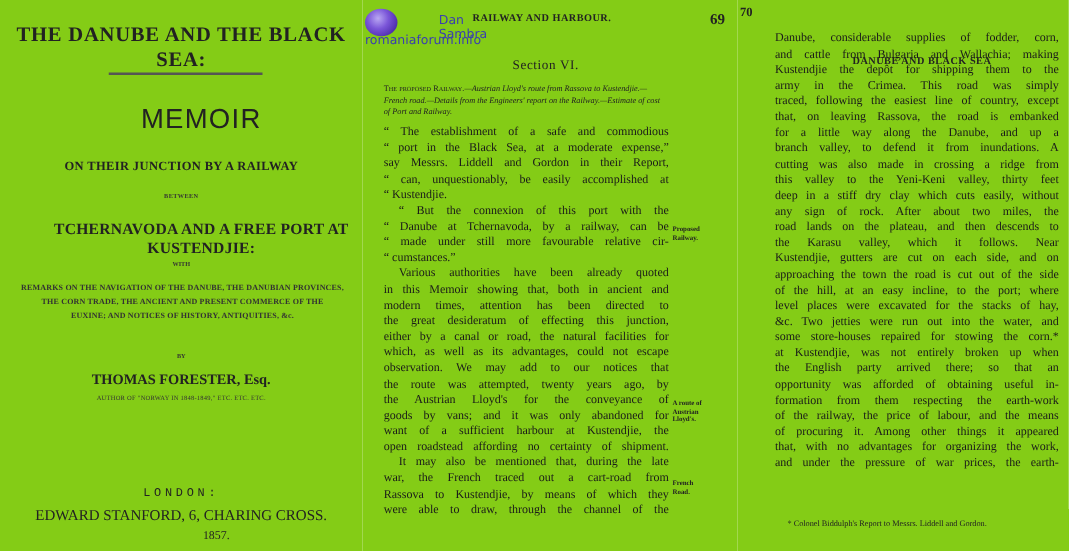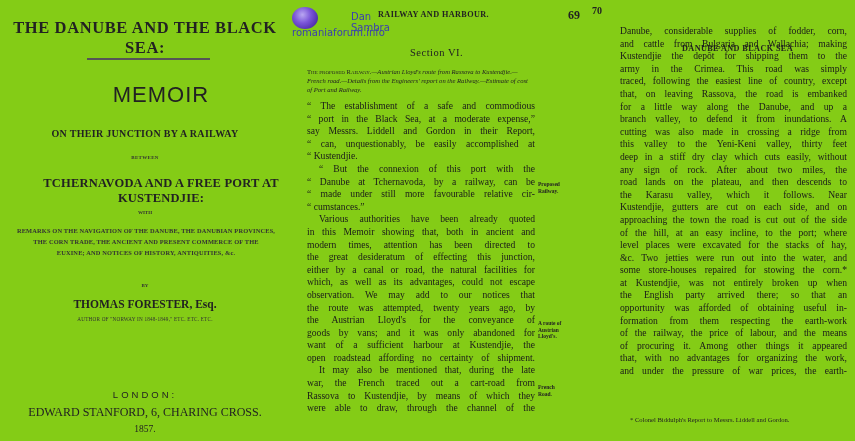--- a/index.html
+++ b/index.html
@@ -18,23 +18,23 @@
     .t-rule { position: absolute; top: 58px; left: 87px; width: 123px; height: 2px; background: #555; }
     .t-memoir { position: absolute; top: 82px; left: 0; width: 290px; font-family: Liberation Sans, sans-serif; font-size: 22px; letter-spacing: 1px; color: #222; padding-left: 16px; }
     .t-junction { position: absolute; top: 128px; left: 0; width: 290px; font-family: "Liberation Serif", serif; font-size: 10px; font-weight: bold; letter-spacing: 0.3px; color: #222; }
     .t-between { position: absolute; top: 155px; left: 0; width: 290px; font-family: "Liberation Serif", serif; font-size: 5px; font-weight: bold; letter-spacing: 0.3px; color: #333; }
     .t-tcher { position: absolute; top: 176px; left: 0; width: 290px; font-family: "Liberation Serif", serif; font-size: 12.5px; font-weight: bold; letter-spacing: 0.2px; color: #222; padding-left: 16px; }
     .t-with { position: absolute; top: 210px; left: 0; width: 290px; font-family: "Liberation Serif", serif; font-size: 5px; font-weight: bold; color: #333; }
     .t-remarks { position: absolute; top: 225px; left: 6px; width: 280px; font-family: "Liberation Serif", serif; font-size: 6.4px; font-weight: bold; line-height: 11px; color: #333; letter-spacing: 0.15px; }
     .t-by { position: absolute; top: 283px; left: 0; width: 290px; font-family: "Liberation Serif", serif; font-size: 5px; font-weight: bold; color: #333; }
     .t-author { position: absolute; top: 298px; left: 0; width: 290px; font-family: "Liberation Serif", serif; font-size: 11.5px; font-weight: bold; color: #222; }
     .t-author-sub { position: absolute; top: 316px; left: 0; width: 290px; font-family: "Liberation Serif", serif; font-size: 5.2px; color: #333; letter-spacing: 0.2px; }
-    .t-london { position: absolute; top: 389px; left: 0; width: 290px; font-family: Liberation Sans, sans-serif; font-size: 9.5px; letter-spacing: 3px; color: #222; }
+    .t-london { position: absolute; top: 389px; left: 0; width: 290px; font-family: Liberation Mono, monospace; font-size: 9.5px; letter-spacing: 3px; color: #222; }
     .t-stanford { position: absolute; top: 405px; left: 0; width: 290px; font-family: "Liberation Serif", serif; font-size: 12px; color: #222; }
-    .t-year { position: absolute; top: 424px; left: 0; width: 290px; font-family: "Liberation Serif", serif; font-size: 9.5px; color: #222; }
+    .t-year { position: absolute; top: 424px; left: 0; width: 290px; font-family: "Liberation Serif", serif; font-size: 9.5px; color: #222; padding-left: 28px; }
 
     
     .watermark { position: absolute; left: 285px; top: 4px; width: 110px; height: 40px; }
     .wm-globe { position: absolute; left: 7px; top: 3px; width: 26px; height: 22px; border-radius: 50%;
       background: radial-gradient(circle at 40% 35%, #b9a7f2 0%, #7a55d8 40%, #4a2aa8 80%); }
     .wm-name { position: absolute; left: 42px; top: 7px; font-family: "DejaVu Sans", sans-serif; font-size: 10px; color: #3a3fb0; margin-left: 24px; }
     .wm-site { position: absolute; left: 7px; top: 23px; font-family: "DejaVu Sans", sans-serif; font-size: 10px; color: #3a3fb0; white-space: nowrap; }
 
     
     .p-header { position: absolute; font-family: "Liberation Serif", serif; font-size: 8.2px; font-weight: bold; letter-spacing: 0.4px; color: #222; }

